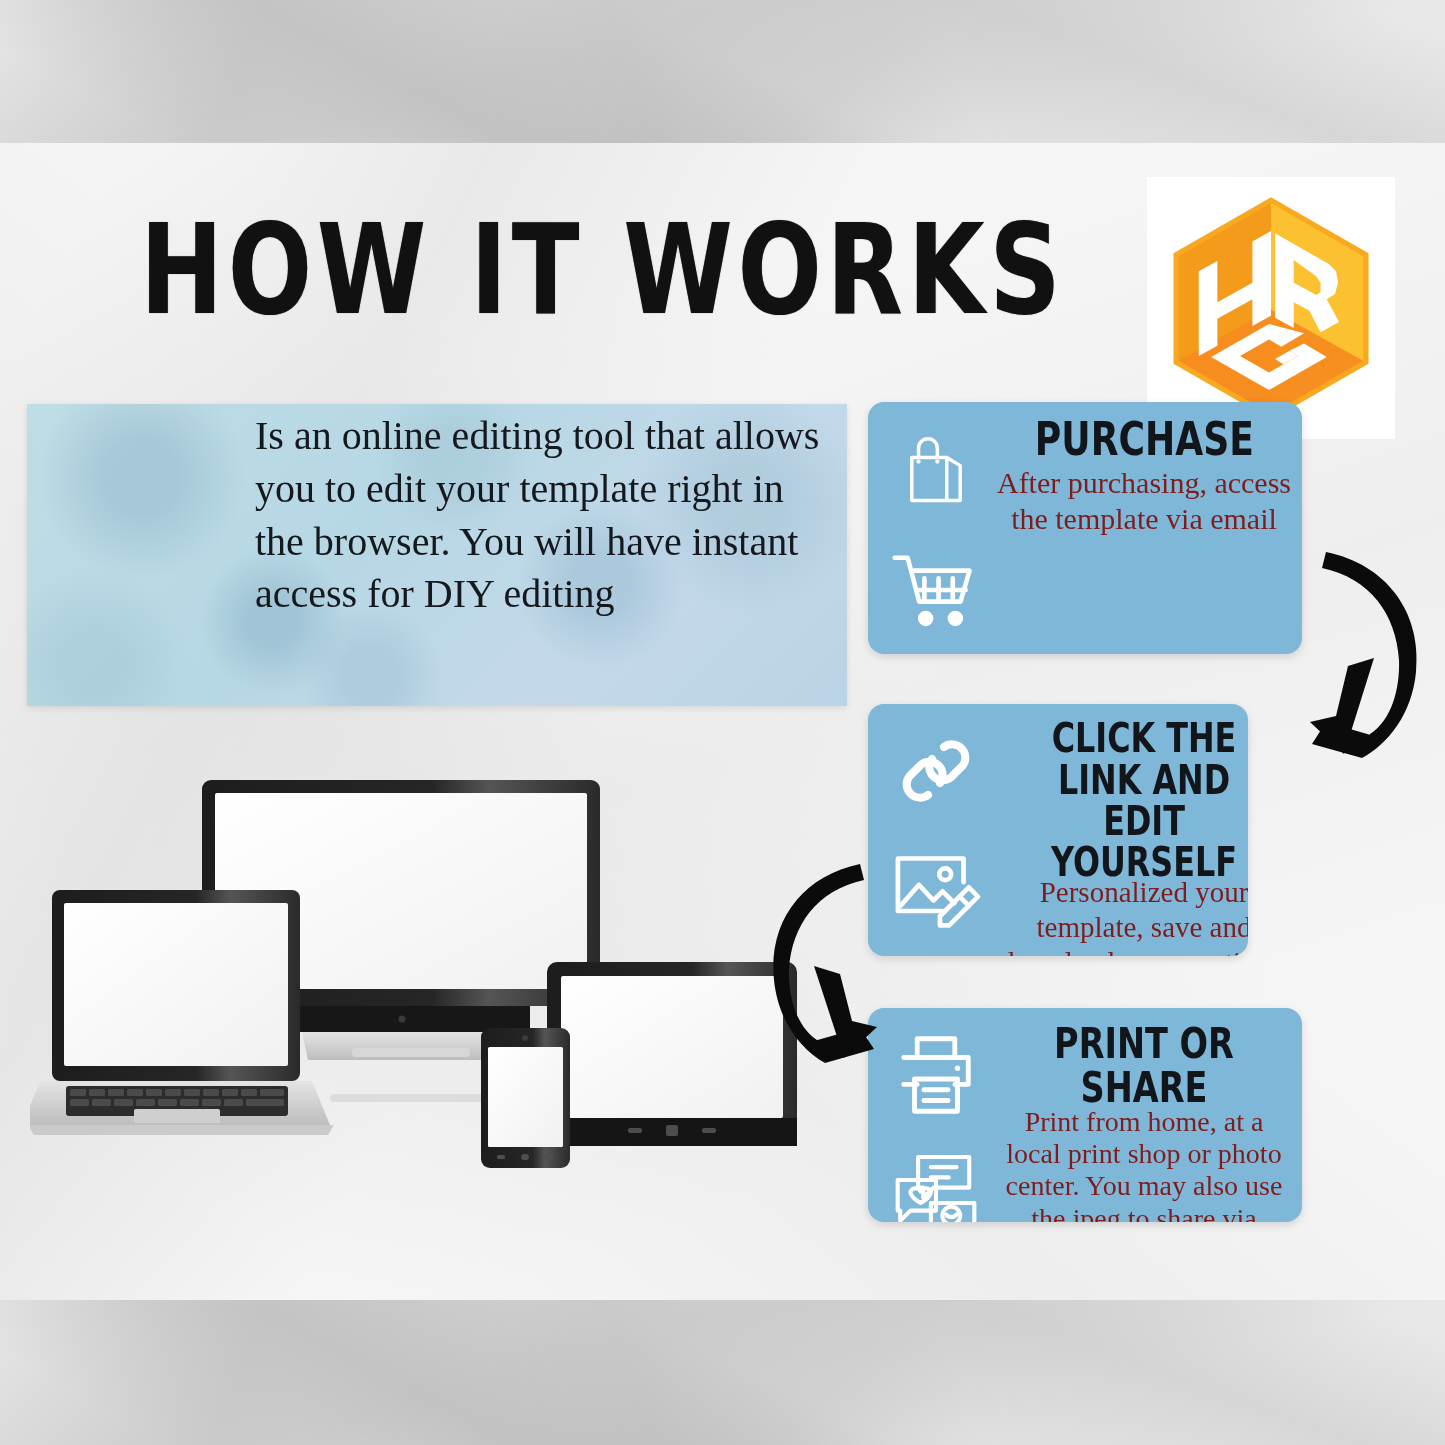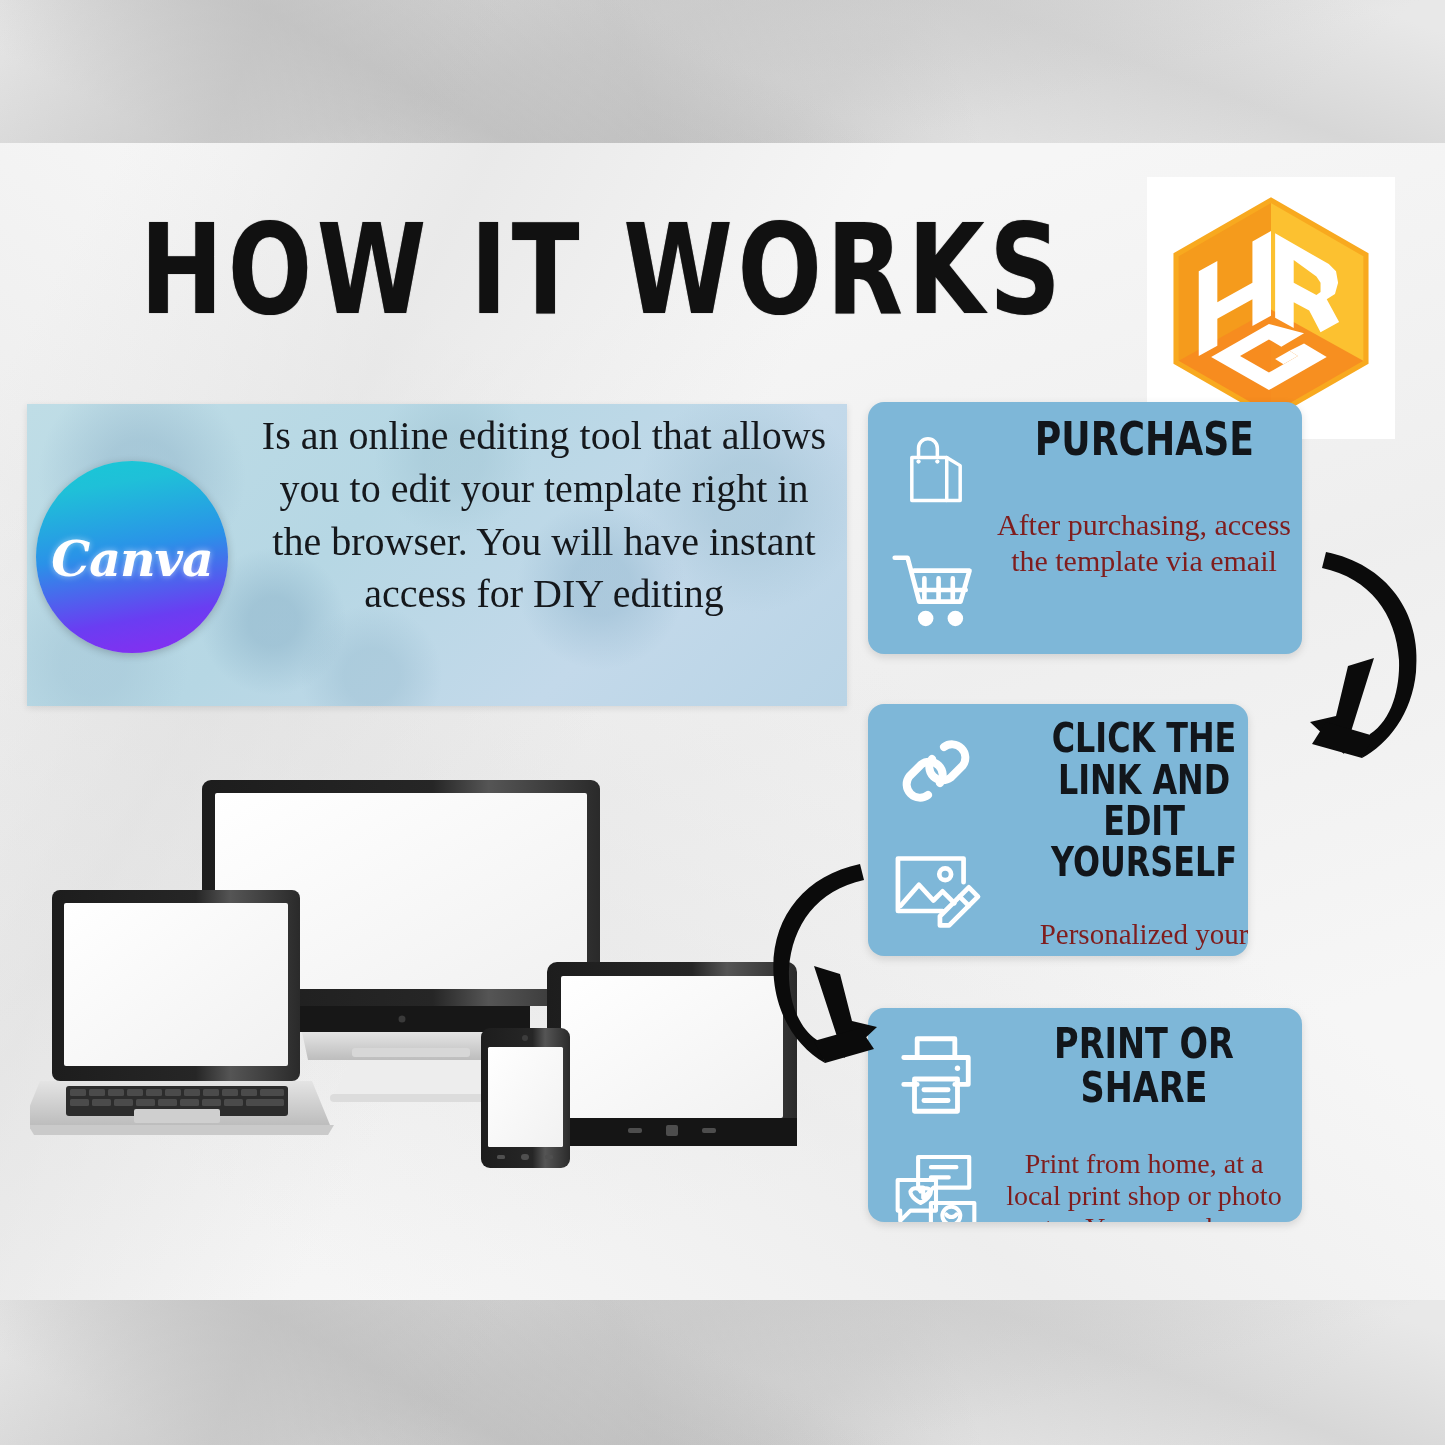--- a/index.html
+++ b/index.html
@@ -101,21 +101,20 @@
       radial-gradient(circle at 42% 90%, rgba(150,186,206,.4) 0 5%, rgba(0,0,0,0) 13%),
       radial-gradient(circle at 8% 86%, rgba(158,192,210,.4) 0 4%, rgba(0,0,0,0) 12%),
       linear-gradient(135deg, #bfdde6 0%, #b6d7e4 40%, #c3d9ea 72%, #b9d4e6 100%);
     box-shadow: 0 2px 7px rgba(0,0,0,.10);
   }
   .canva-text {
     position: absolute;
     left: 228px;
     top: 6px;
     width: 578px;
-    text-align: center;
     font-family: "Liberation Serif", serif;
     font-size: 40px;
     line-height: 1.32;
     color: #15181c;
   }
   .canva-logo {
     position: absolute;
     left: 9px;
     top: 57px;
     width: 192px;
@@ -177,21 +176,20 @@
     position: absolute;
     left: 126px;
     top: 10px;
     width: 300px;
     height: 234px;
     display: flex;
     flex-direction: column;
     align-items: center;
     justify-content: flex-start;
     text-align: center;
-    gap: 42px;
   }
   .card-heading {
     font-family: "DejaVu Sans", sans-serif;
     font-weight: 700;
     font-size: 37px;
     line-height: 1.02;
     letter-spacing: 0px;
     color: #12161b;
     transform: scaleX(0.86) scaleY(1.1);
     transform-origin: center top;
@@ -251,23 +249,20 @@
         <path d="M118 150 L126 155 L112 163 L104 158 Z"></path>
       </g>
 
       <g fill="none" stroke="#f8a91f" stroke-width="5">
         <path d="M100 4 L192 57 L192 161 L100 214 L8 161 L8 57 Z"></path>
       </g>
     </svg>
   </div>
 
   <div class="canva-panel">
-    <div class="canva-logo">
-      <span class="canva-wordmark">Canva</span>
-    </div>
     <div class="canva-text">Is an online editing tool that allows you to edit your template right in the browser. You will have instant access for DIY editing</div>
   </div>
 
   <div class="devices">
     <svg viewBox="0 0 780 400">
       <defs>
         <linearGradient id="scr" x1="0" y1="0" x2="1" y2="1">
           <stop offset="0%" stop-color="#ffffff"></stop>
           <stop offset="100%" stop-color="#f1f1f1"></stop>
         </linearGradient>

